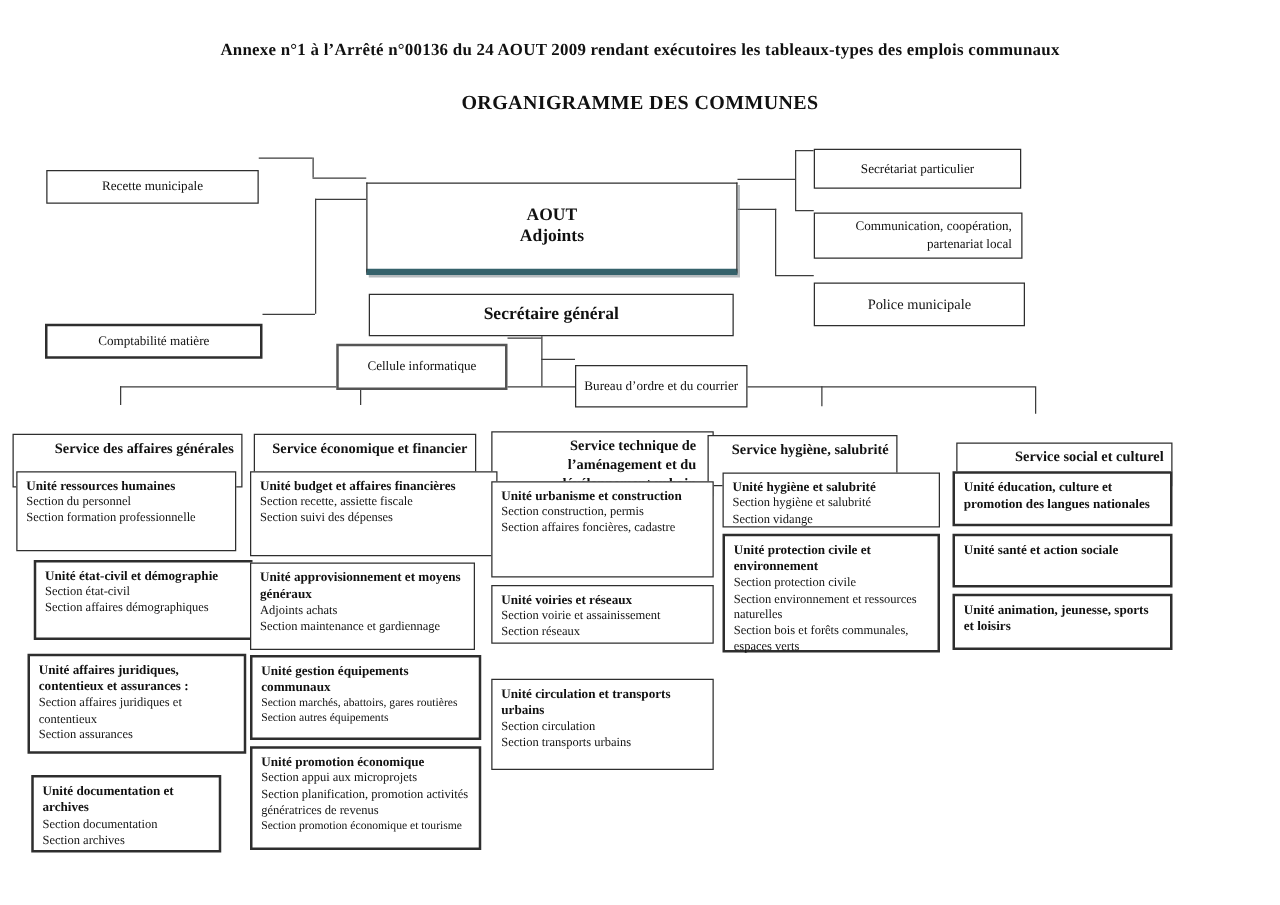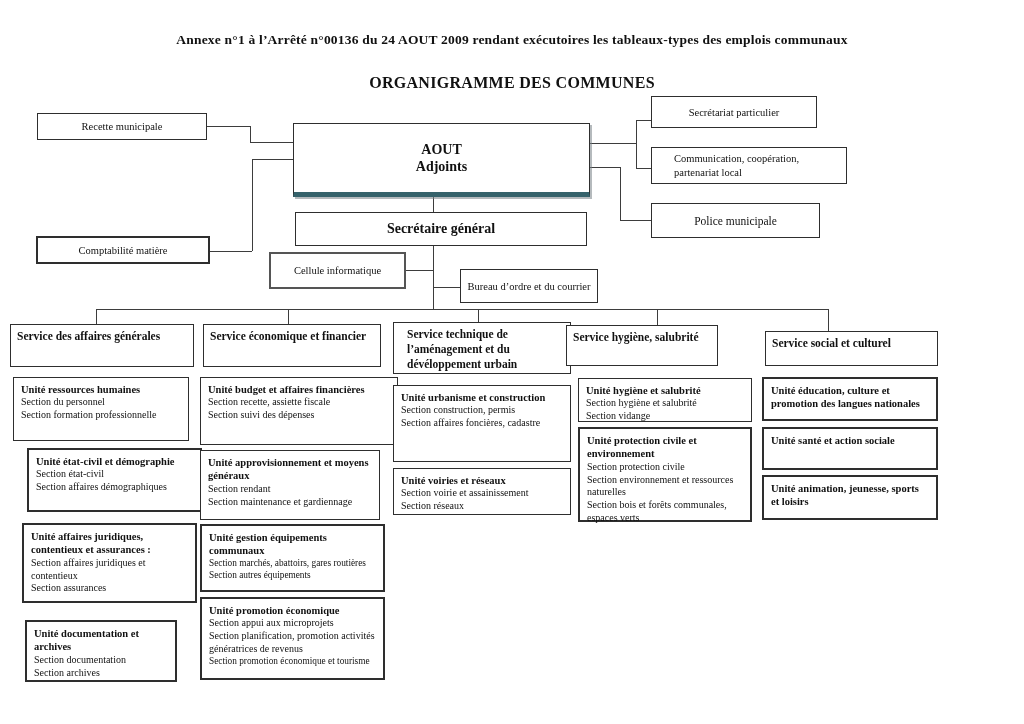--- a/index.html
+++ b/index.html
@@ -5,21 +5,21 @@
   html,body{margin:0;padding:0;background:#ffffff;}
   body{width:1024px;height:724px;position:relative;overflow:hidden;
        font-family:"Liberation Serif","DejaVu Serif",serif;color:#111;}
   .canvas{position:absolute;inset:0;}
   .doc-title{position:absolute;left:0;top:32px;width:1024px;text-align:center;
              font-weight:bold;font-size:13.5px;letter-spacing:.2px;}
   .doc-subtitle{position:absolute;left:0;top:74px;width:1024px;text-align:center;
                 font-weight:bold;font-size:16px;letter-spacing:.3px;}
   .box{position:absolute;background:#fff;border:1px solid #2e2e2e;box-sizing:border-box;}
   .thick{border-width:2px;}
-  .center{display:flex;align-items:center;justify-content:center;text-align:left;}
+  .center{display:flex;align-items:center;justify-content:center;text-align:right;margin-top:23px;}
   .plain{font-size:10.5px;}
   .bold{font-weight:normal;}
   .maire{border-bottom:5px solid #35626b;box-shadow:2px 2px 0 rgba(120,130,135,.55);
          flex-direction:column;font-weight:bold;font-size:14px;line-height:1.25;}
   .sg{font-weight:bold;font-size:14px;}
   .svc{font-weight:bold;font-size:11.5px;line-height:1.3;padding:4px 6px;
        align-items:flex-start;}
   .svc .lbl{width:100%;}
   .unit{padding:5px 7px;font-size:10px;line-height:1.28;}
   .unit .u-title{font-weight:bold;font-size:10.5px;}
@@ -67,21 +67,21 @@
 
   <div class="box center maire" style="left: 293px; top: 123px; width: 297px; height: 74px; border-bottom-color: rgb(53, 98, 107);">
     <div>AOUT</div>
     <div>Adjoints</div>
   </div>
 
   <div class="box center plain" style="left:651px;top:96px;width:166px;height:32px">
     <span>Secrétariat particulier</span>
   </div>
 
-  <div class="box center plain" style="left:651px;top:147px;width:196px;height:37px;line-height:1.25">
+  <div class="box center plain" style="left:651px;top:147px;width:167px;height:37px;line-height:1.25">
     <span style="width:150px">Communication, coopération, partenariat local</span>
   </div>
 
   <div class="box center plain bold" style="left:651px;top:203px;width:169px;height:35px;font-size:11.5px">
     <span>Police municipale</span>
   </div>
 
   <div class="box center plain thick" style="left:36px;top:236px;width:174px;height:28px">
     <span>Comptabilité matière</span>
   </div>
@@ -135,21 +135,21 @@
     <div class="u-line">Section archives</div>
   </div>
 
   <div class="box unit" style="left:200px;top:377px;width:198px;height:68px">
     <div class="u-title">Unité budget et affaires financières</div>
     <div class="u-line">Section recette, assiette fiscale</div>
     <div class="u-line">Section suivi des dépenses</div>
   </div>
   <div class="box unit" style="left:200px;top:450px;width:180px;height:70px">
     <div class="u-title">Unité approvisionnement et moyens généraux</div>
-    <div class="u-line">Section rendant</div>
+    <div class="u-line">Adjoints achats</div>
     <div class="u-line">Section maintenance et gardiennage</div>
   </div>
   <div class="box unit thick" style="left:200px;top:524px;width:185px;height:68px">
     <div class="u-title">Unité gestion équipements communaux</div>
     <div class="u-line small">Section marchés, abattoirs, gares routières</div>
     <div class="u-line small">Section autres équipements</div>
   </div>
   <div class="box unit thick" style="left:200px;top:597px;width:185px;height:83px">
     <div class="u-title">Unité promotion économique</div>
     <div class="u-line">Section appui aux microprojets</div>
@@ -160,20 +160,25 @@
   <div class="box unit" style="left:393px;top:385px;width:178px;height:77px">
     <div class="u-title">Unité urbanisme et construction</div>
     <div class="u-line">Section construction, permis</div>
     <div class="u-line">Section affaires foncières, cadastre</div>
   </div>
   <div class="box unit" style="left:393px;top:468px;width:178px;height:47px">
     <div class="u-title">Unité voiries et réseaux</div>
     <div class="u-line">Section voirie et assainissement</div>
     <div class="u-line">Section réseaux</div>
   </div>
+  <div class="box unit" style="left:393px;top:543px;width:178px;height:73px">
+    <div class="u-title">Unité circulation et transports urbains</div>
+    <div class="u-line">Section circulation</div>
+    <div class="u-line">Section transports urbains</div>
+  </div>
 
   <div class="box unit" style="left:578px;top:378px;width:174px;height:44px">
     <div class="u-title">Unité hygiène et salubrité</div>
     <div class="u-line">Section hygiène et salubrité</div>
     <div class="u-line">Section vidange</div>
   </div>
   <div class="box unit thick" style="left:578px;top:427px;width:174px;height:95px">
     <div class="u-title">Unité protection civile et environnement</div>
     <div class="u-line">Section protection civile</div>
     <div class="u-line">Section environnement et ressources naturelles</div>

